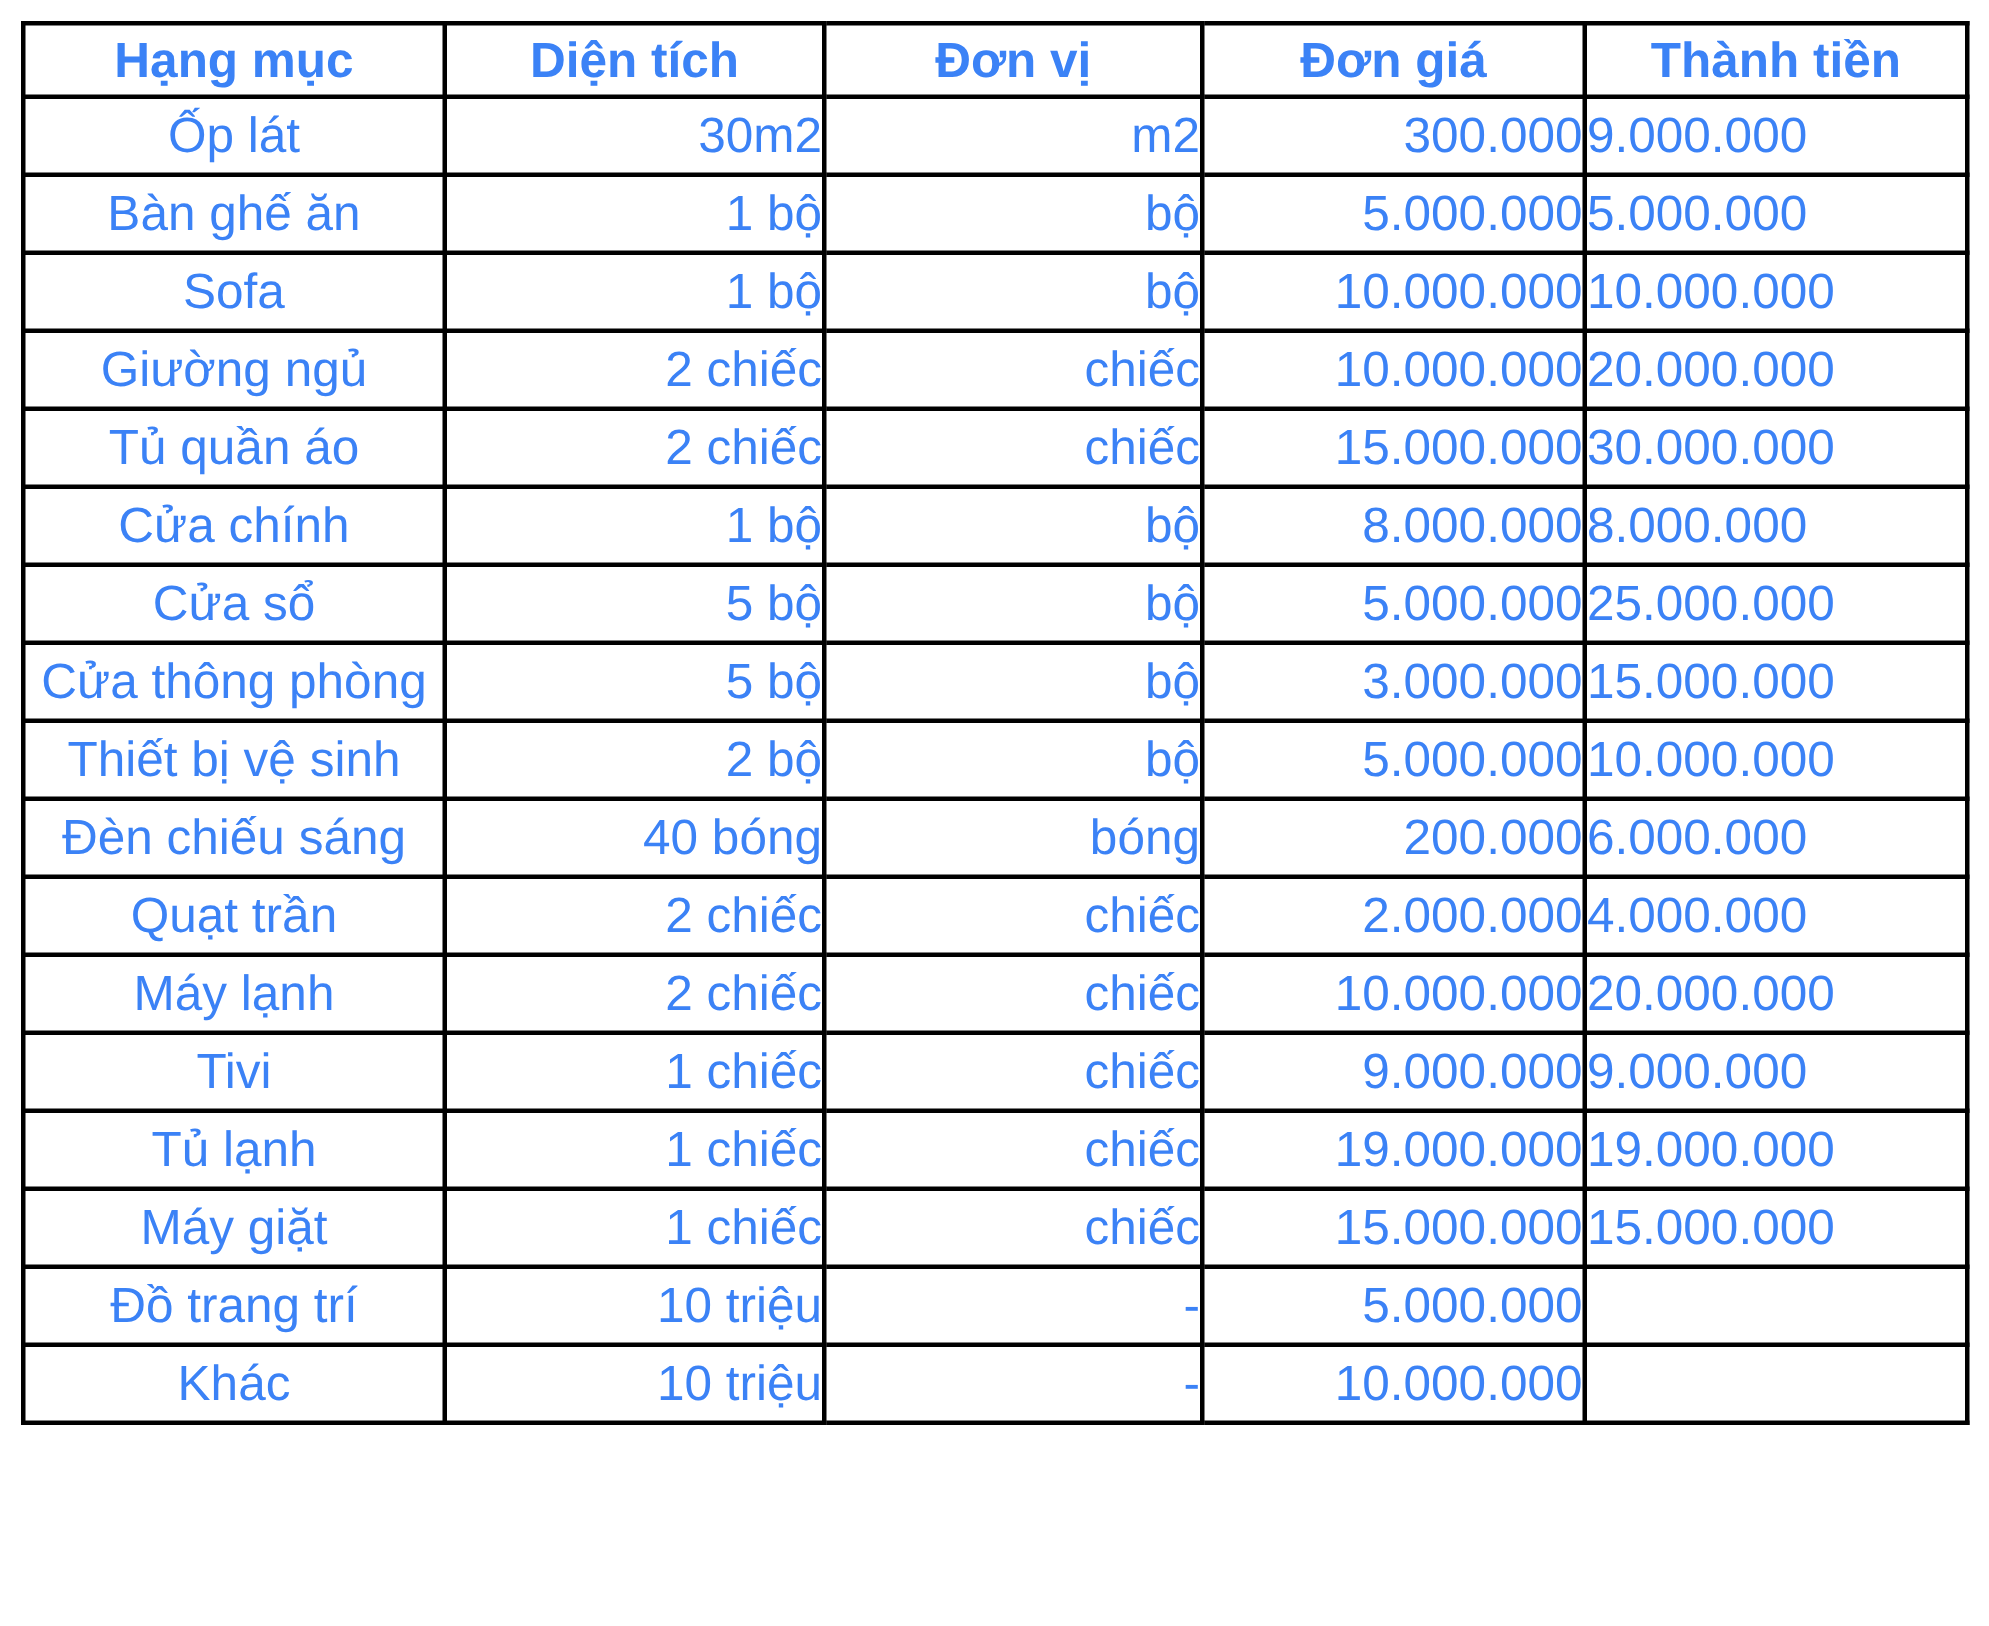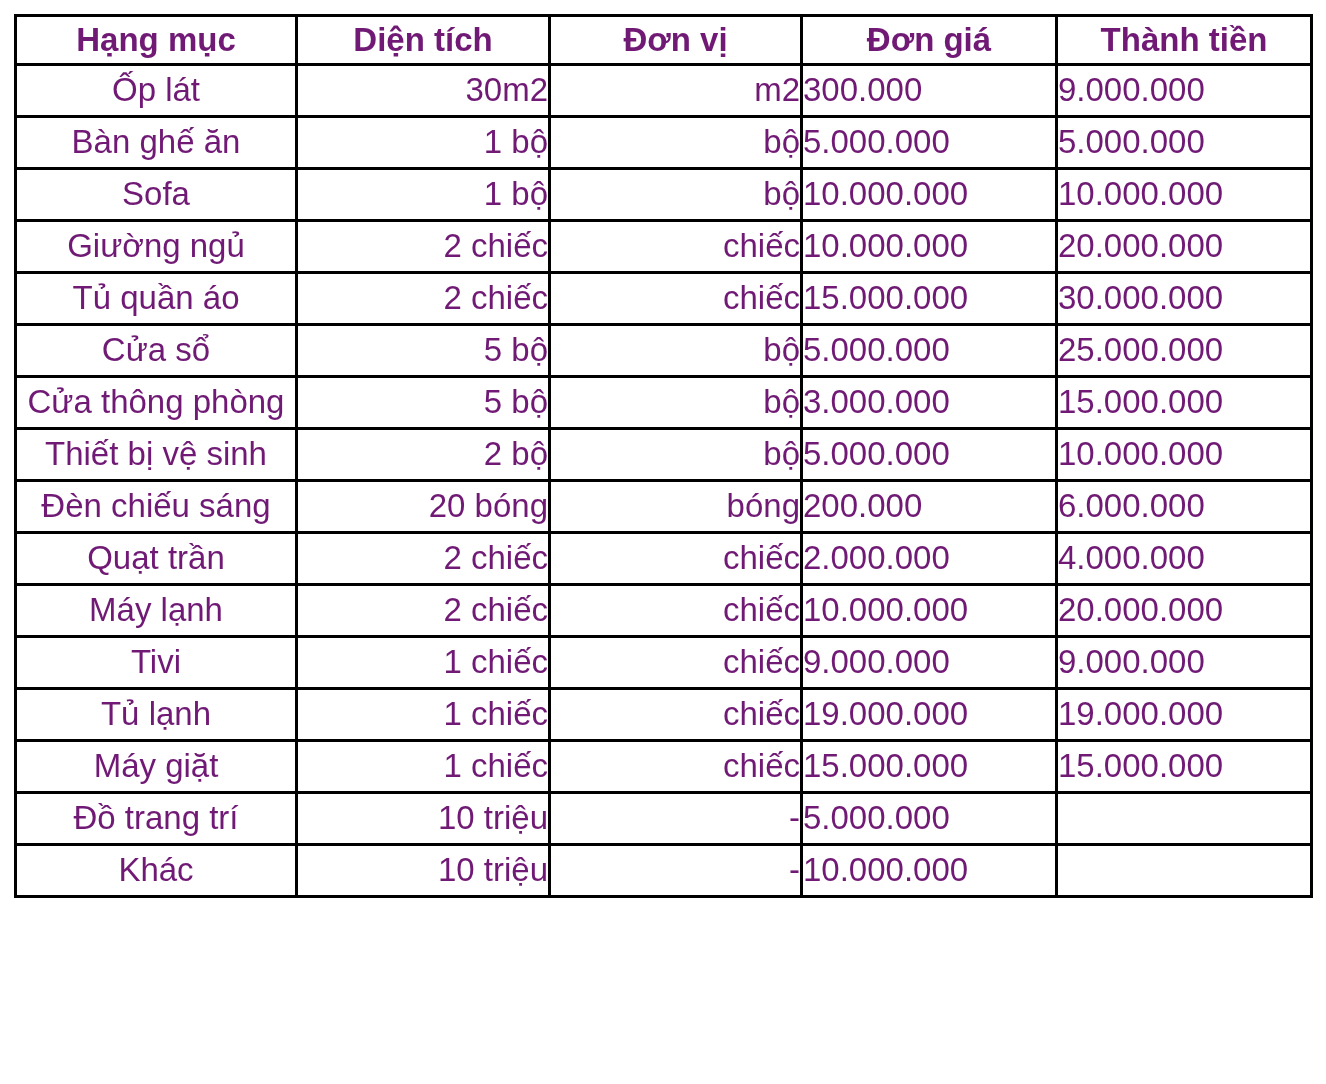--- a/index.html
+++ b/index.html
@@ -15,42 +15,42 @@
     background: #ffffff;
     overflow: hidden;
   }
   table.cost-table {
     position: absolute;
     left: 14px;
     top: 14px;
     width: 1296px;
     border-collapse: collapse;
     table-layout: fixed;
-    color: #701a75;
+    color: #3b82f6;
   }
   table.cost-table th,
   table.cost-table td {
     border: 3px solid #000000;
     height: 49px;
     padding: 0;
     font-size: 33px;
     line-height: 1.1;
     vertical-align: middle;
     white-space: nowrap;
     overflow: hidden;
   }
   table.cost-table th {
     font-weight: bold;
     text-align: center;
     height: 46px;
   }
   td.col-item   { text-align: center;   padding-left: 8px; }
   td.col-qty    { text-align: right; }
   td.col-unit   { text-align: right; }
-  td.col-price  { text-align: left;   padding-left: 8px; }
+  td.col-price  { text-align: right;   padding-left: 8px; }
   td.col-total  { text-align: left;   padding-left: 8px; }
 </style>
 </head>
 <body>
 
 <div class="page">
   <table class="cost-table">
     <colgroup>
       <col style="width:281px">
       <col style="width:253px">
@@ -97,20 +97,27 @@
       <td class="col-total">20.000.000</td>
     </tr>
         <tr>
       <td class="col-item">Tủ quần áo</td>
       <td class="col-qty">2 chiếc</td>
       <td class="col-unit">chiếc</td>
       <td class="col-price">15.000.000</td>
       <td class="col-total">30.000.000</td>
     </tr>
         <tr>
+      <td class="col-item">Cửa chính</td>
+      <td class="col-qty">1 bộ</td>
+      <td class="col-unit">bộ</td>
+      <td class="col-price">8.000.000</td>
+      <td class="col-total">8.000.000</td>
+    </tr>
+        <tr>
       <td class="col-item">Cửa sổ</td>
       <td class="col-qty">5 bộ</td>
       <td class="col-unit">bộ</td>
       <td class="col-price">5.000.000</td>
       <td class="col-total">25.000.000</td>
     </tr>
         <tr>
       <td class="col-item">Cửa thông phòng</td>
       <td class="col-qty">5 bộ</td>
       <td class="col-unit">bộ</td>
@@ -119,21 +126,21 @@
     </tr>
         <tr>
       <td class="col-item">Thiết bị vệ sinh</td>
       <td class="col-qty">2 bộ</td>
       <td class="col-unit">bộ</td>
       <td class="col-price">5.000.000</td>
       <td class="col-total">10.000.000</td>
     </tr>
         <tr>
       <td class="col-item">Đèn chiếu sáng</td>
-      <td class="col-qty">20 bóng</td>
+      <td class="col-qty">40 bóng</td>
       <td class="col-unit">bóng</td>
       <td class="col-price">200.000</td>
       <td class="col-total">6.000.000</td>
     </tr>
         <tr>
       <td class="col-item">Quạt trần</td>
       <td class="col-qty">2 chiếc</td>
       <td class="col-unit">chiếc</td>
       <td class="col-price">2.000.000</td>
       <td class="col-total">4.000.000</td>

